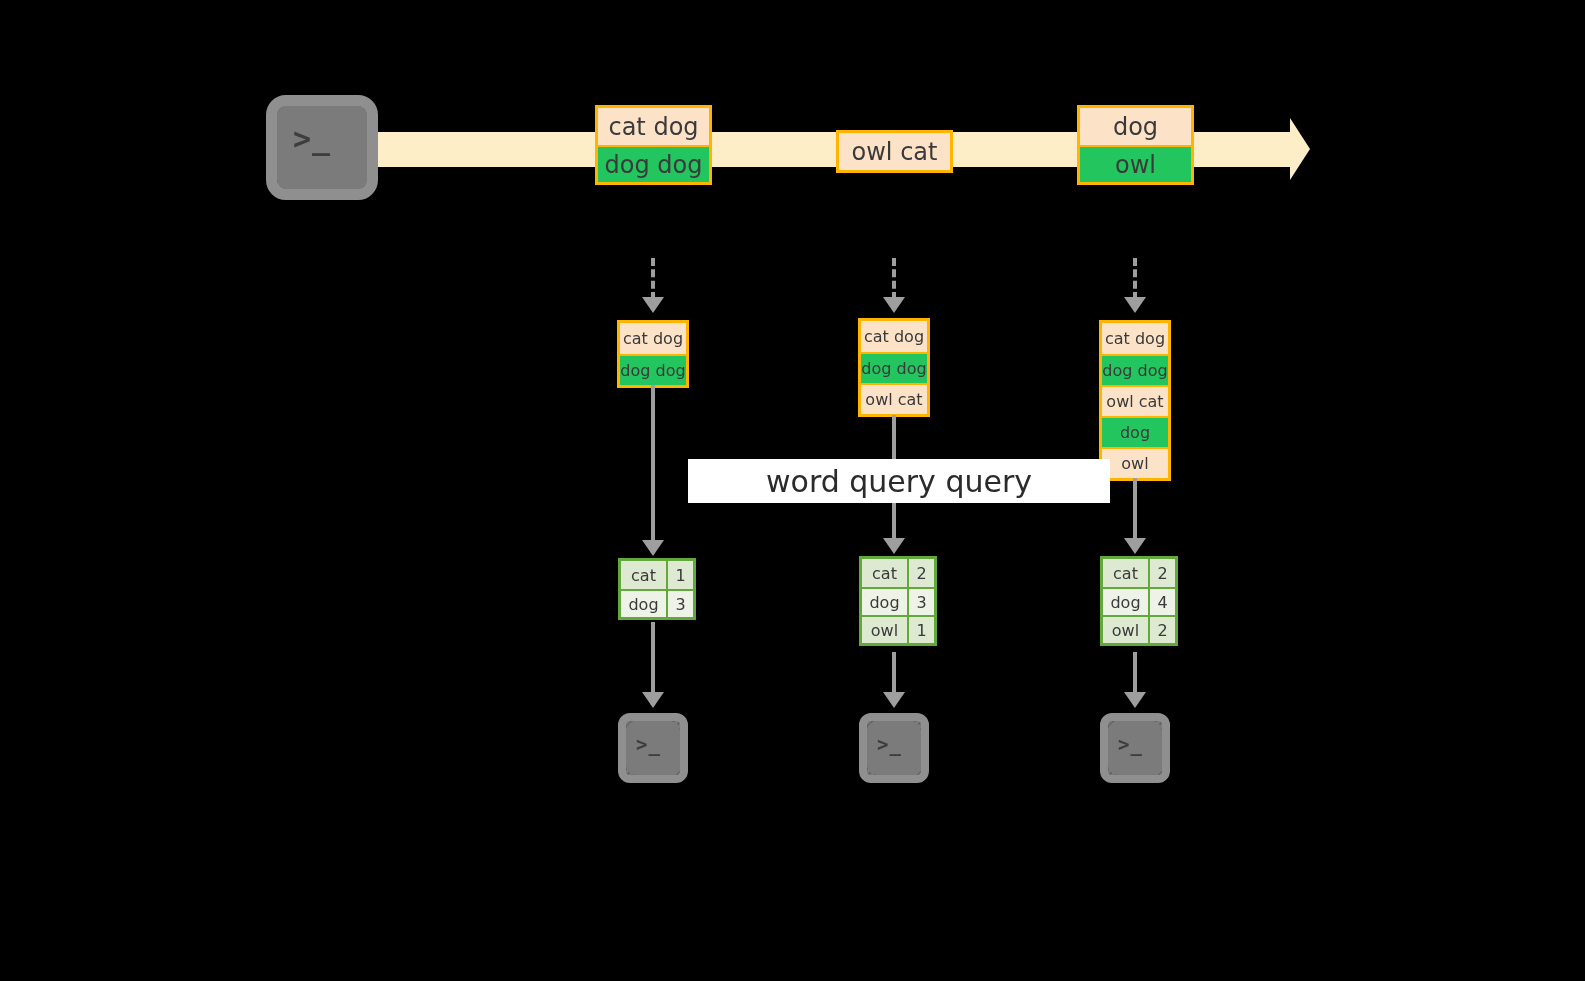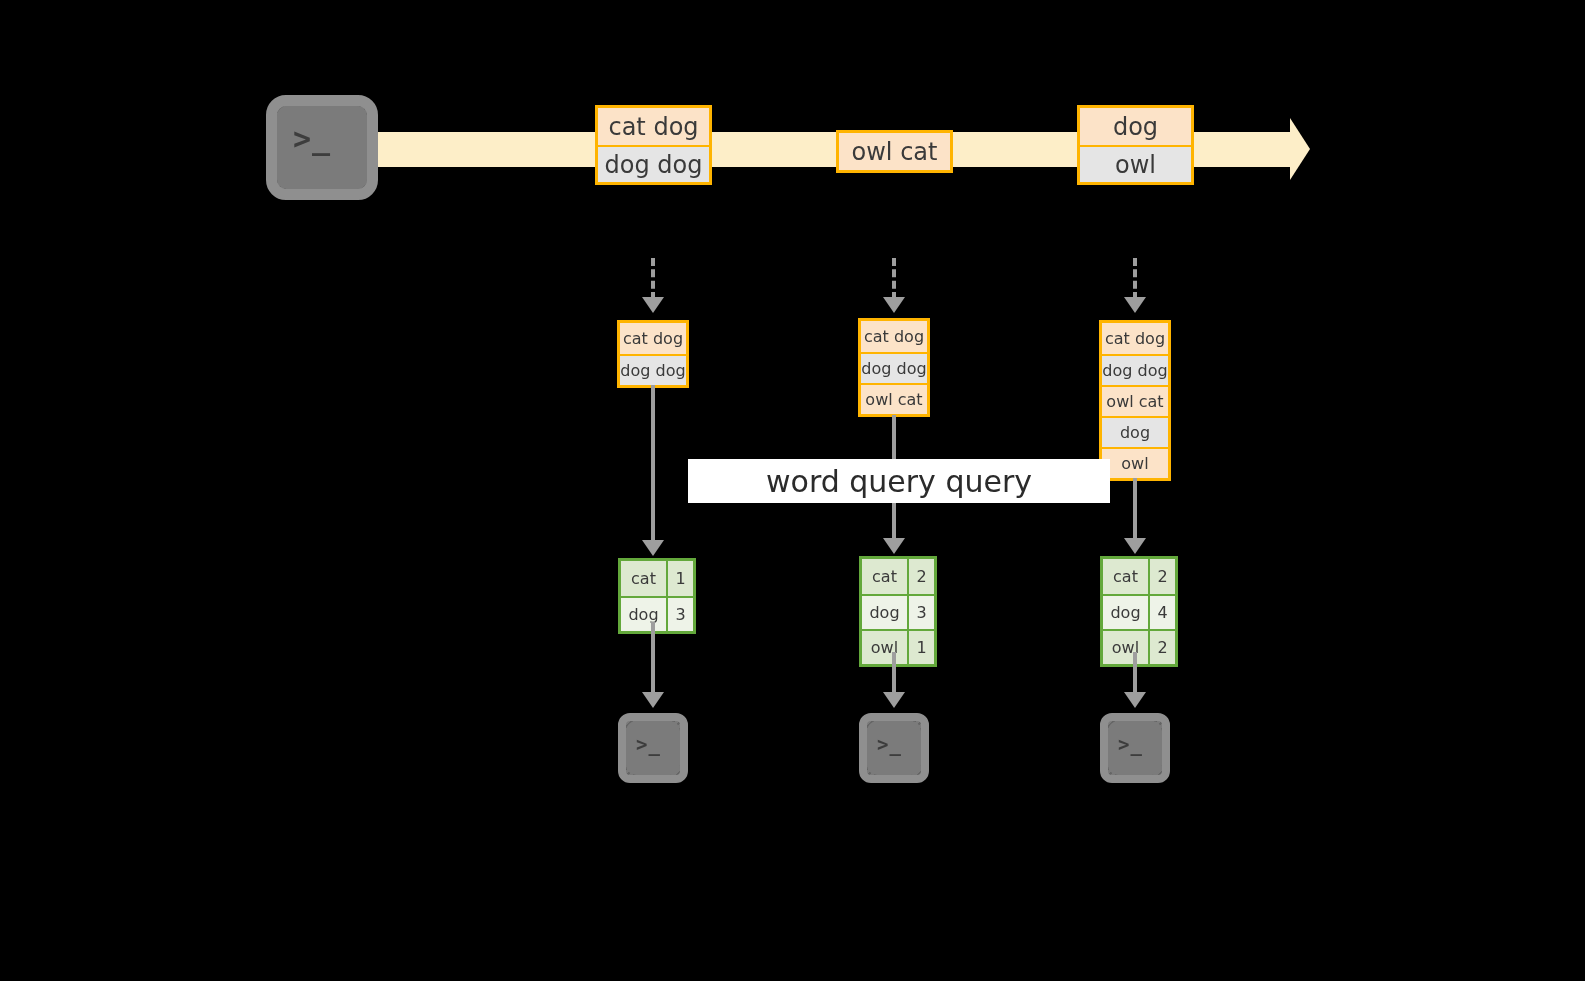--- a/index.html
+++ b/index.html
@@ -65,42 +65,42 @@
   }
   .obox .row {
     box-sizing: border-box;
     display: flex;
     align-items: center;
     justify-content: center;
     color: #3a3a3a;
     white-space: nowrap;
   }
   .obox .row.shade-a { background: #fce3c8; }
-  .obox .row.shade-b { background: #e5e5e5; }
+  .obox .row.shade-b { background: #22c55e; }
   .obox .row + .row { border-top: 2px solid #ffb400; }
 
   
   .obox.big { border-width: 3px; }
   .obox.big .row { height: 37px; font-size: 24px; }
 
   
   .obox.stack { border-width: 3px; }
   .obox.stack .row { height: 31px; font-size: 16px; }
 
   
   .gbox {
     position: absolute;
     box-sizing: border-box;
     border: 3px solid #63a83b;
     background: #e7efdd;
   }
   .gbox .grow {
     display: flex;
     box-sizing: border-box;
-    height: 35px;
+    height: 28px;
   }
   .gbox .grow + .grow { border-top: 2px solid #63a83b; }
   .gbox .gcell {
     box-sizing: border-box;
     display: flex;
     align-items: center;
     justify-content: center;
     font-size: 16px;
     color: #3a3a3a;
   }

